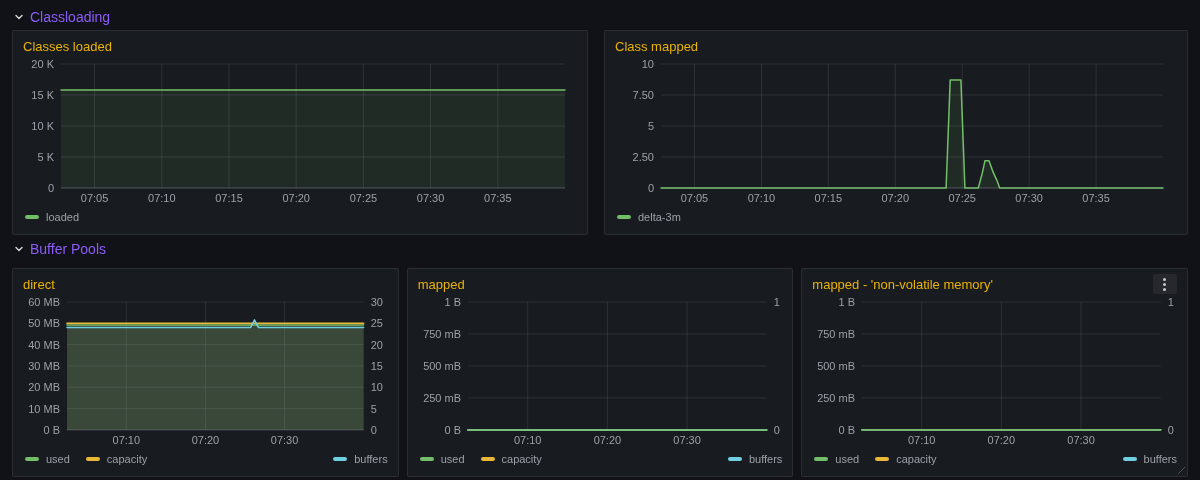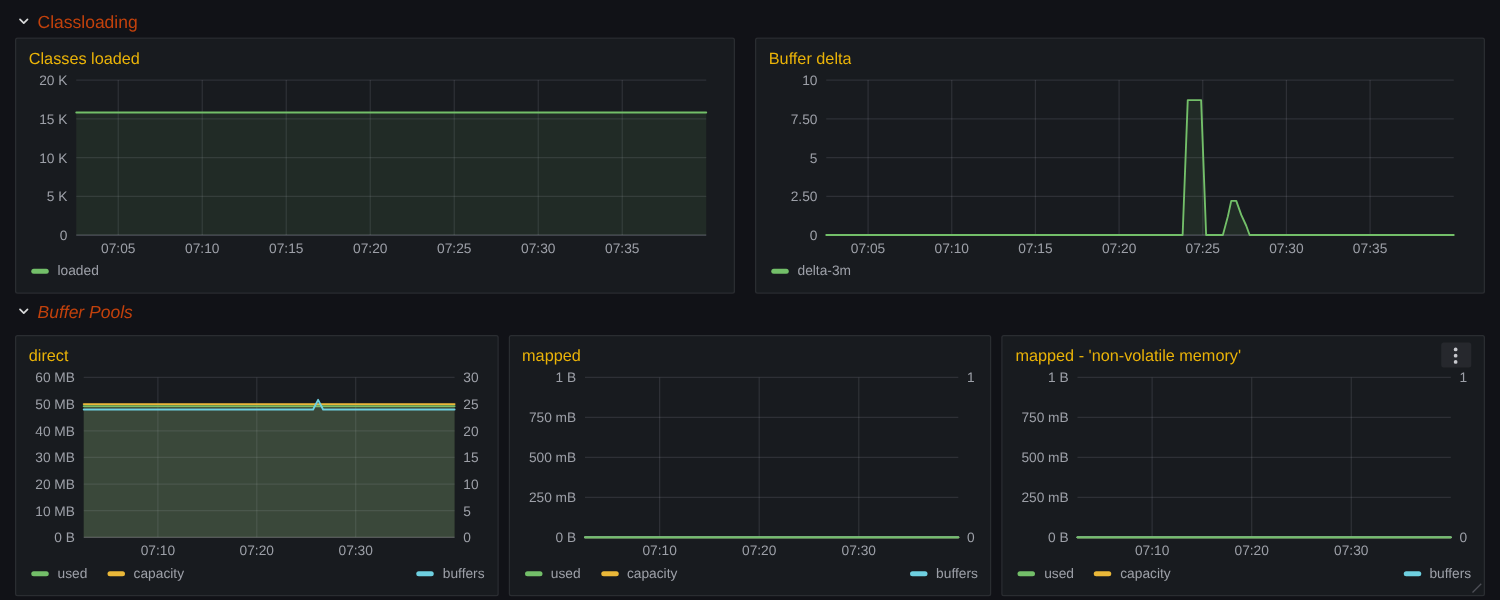--- a/index.html
+++ b/index.html
@@ -6,28 +6,28 @@
   body{
     width:1200px;height:480px;
     background:#111217;
     font-family:"Liberation Sans",sans-serif;
     overflow:hidden;
     -webkit-font-smoothing:antialiased;
   }
   .page{padding:4px 12px 3px;box-sizing:border-box;display:flex;flex-direction:column;}
   .section-header{
     display:flex;align-items:center;gap:6px;height:26px;
-    color:#c2410c;font-size:14px;font-weight:500;cursor:pointer;user-select:none;
+    color:#8b5cf6;font-size:14px;font-weight:500;cursor:pointer;user-select:none;
   }
   .section-header .chev{width:10px;height:10px;flex:0 0 auto;margin-left:2px;}
   .row{display:grid;}
   .row1{grid-template-columns:576px 1fr;gap:16px;height:202px;}
   .row2{grid-template-columns:1fr 1fr 1fr;gap:8px;height:147px;margin-top:6px;}
   .section-header + .row{margin-bottom:0;}
-  .sec2{margin-top:4px;font-style:italic;}
+  .sec2{margin-top:4px;}
   .panel{
     position:relative;
     background:#181B1F;
     border:1px solid rgba(204,204,220,0.10);
     border-radius:2px;
     padding:5px 10px 6px;
     box-sizing:border-box;
     display:flex;flex-direction:column;
     min-width:0;
   }
@@ -104,21 +104,21 @@
       <div class="legend">
         <span class="legend-item">
           <i class="sw" style="background: rgb(115, 191, 105);"></i>
           <span>loaded</span>
         </span>
       </div>
     </div>
 
     <div class="panel">
       <div class="panel-header">
-        <h2 class="panel-title">Buffer delta</h2>
+        <h2 class="panel-title">Class mapped</h2>
       </div>
       <svg class="chart" viewBox="0 0 562 150">
           <line x1="79.46666666666667" x2="79.46666666666667" y1="8" y2="132" stroke="rgba(204,204,220,0.12)" stroke-width="1"></line>
           <text x="79.46666666666667" y="146" text-anchor="middle">07:05</text>
           <line x1="146.4" x2="146.4" y1="8" y2="132" stroke="rgba(204,204,220,0.12)" stroke-width="1"></line>
           <text x="146.4" y="146" text-anchor="middle">07:10</text>
           <line x1="213.33333333333331" x2="213.33333333333331" y1="8" y2="132" stroke="rgba(204,204,220,0.12)" stroke-width="1"></line>
           <text x="213.33333333333331" y="146" text-anchor="middle">07:15</text>
           <line x1="280.26666666666665" x2="280.26666666666665" y1="8" y2="132" stroke="rgba(204,204,220,0.12)" stroke-width="1"></line>
           <text x="280.26666666666665" y="146" text-anchor="middle">07:20</text>

